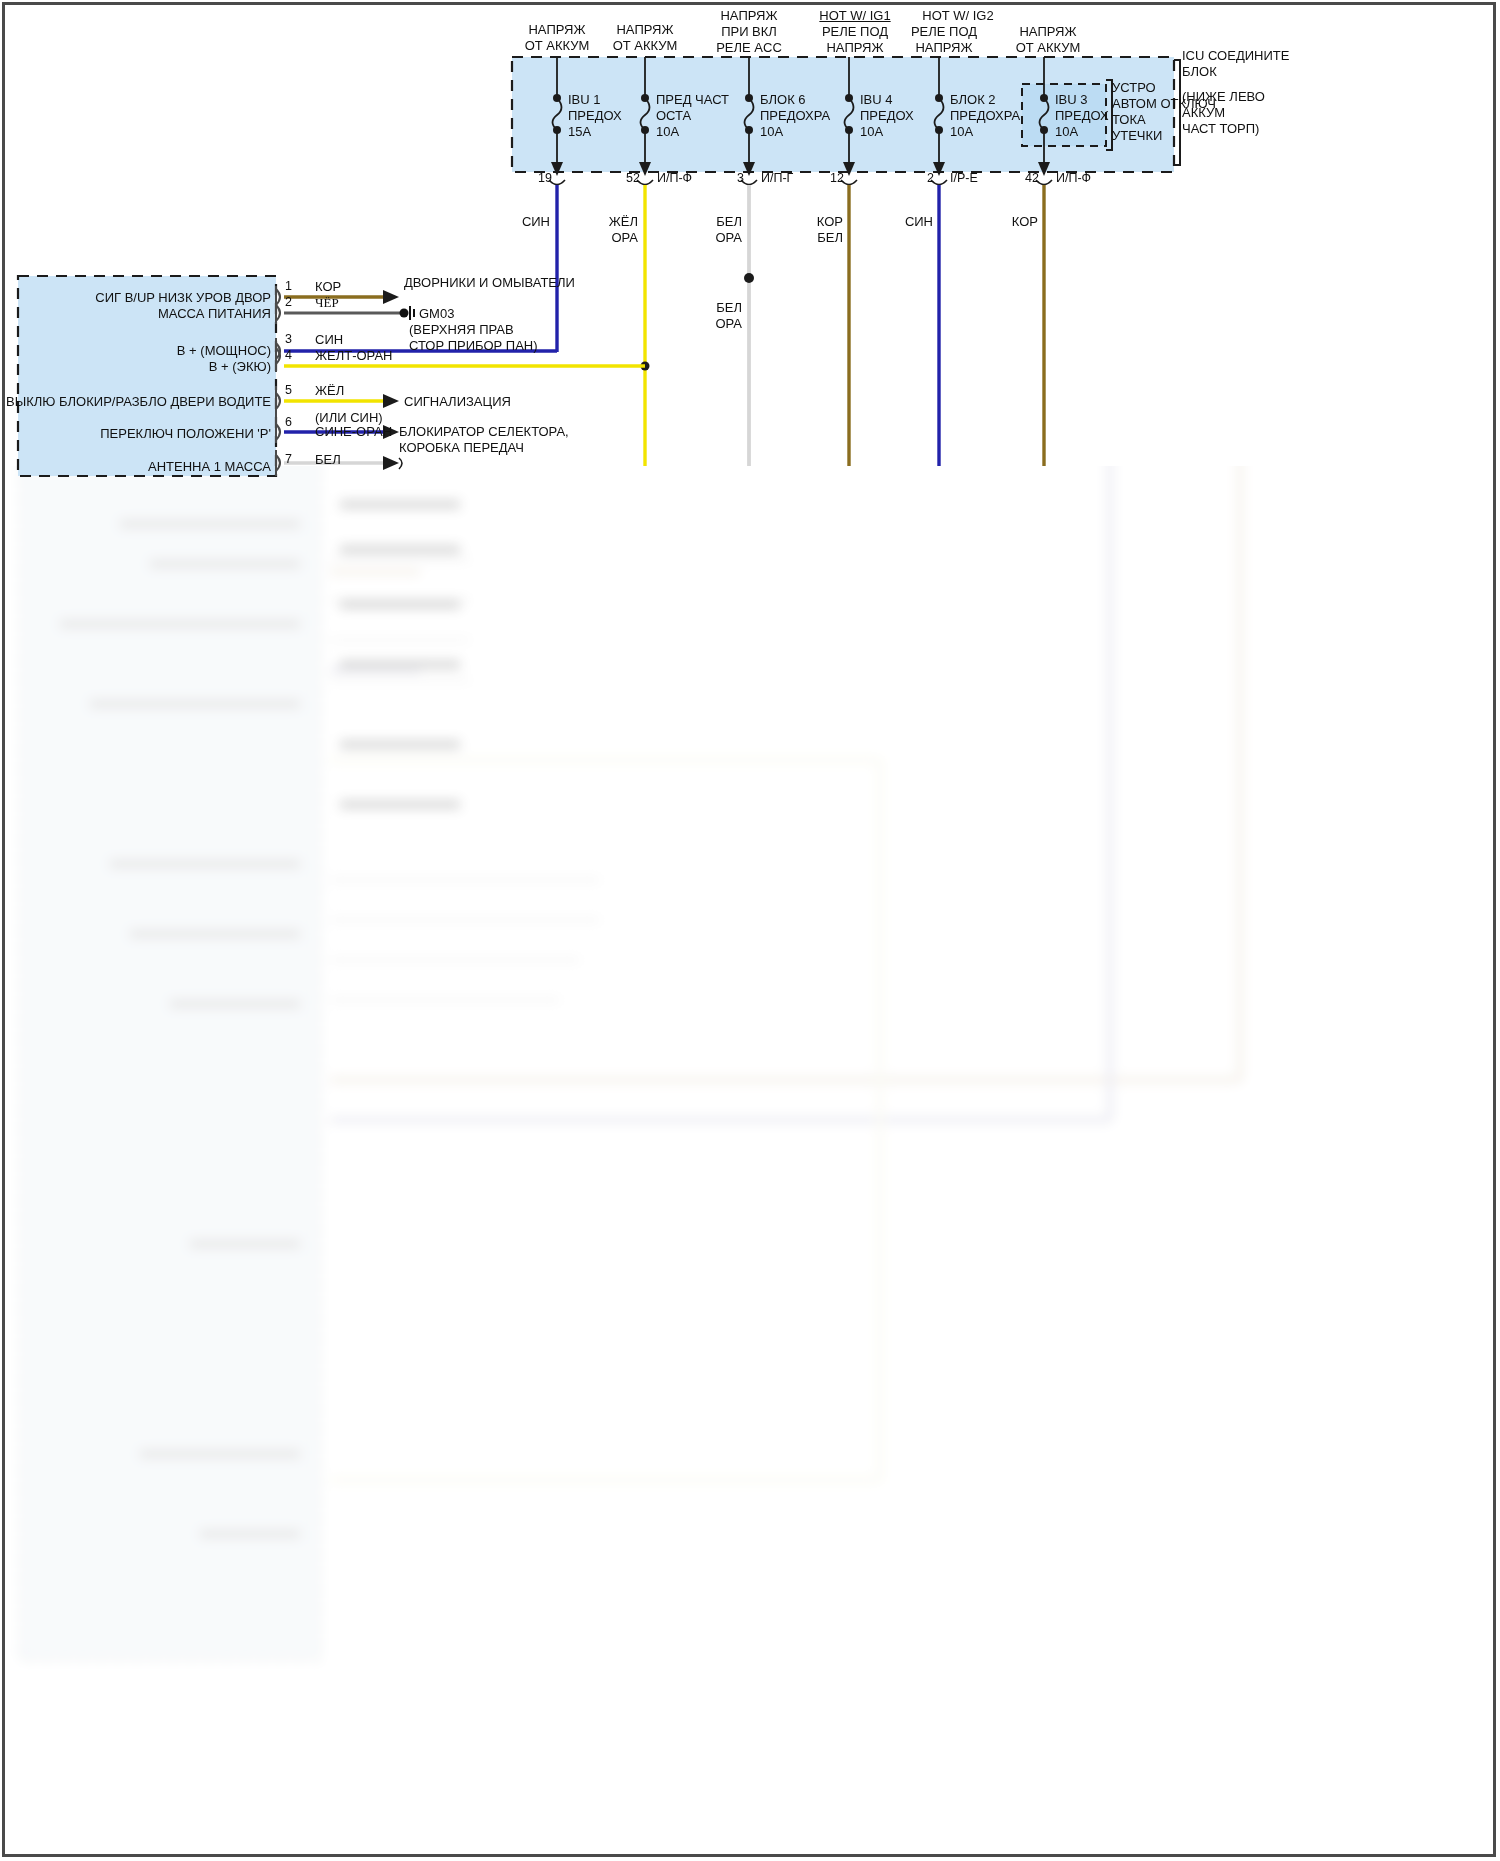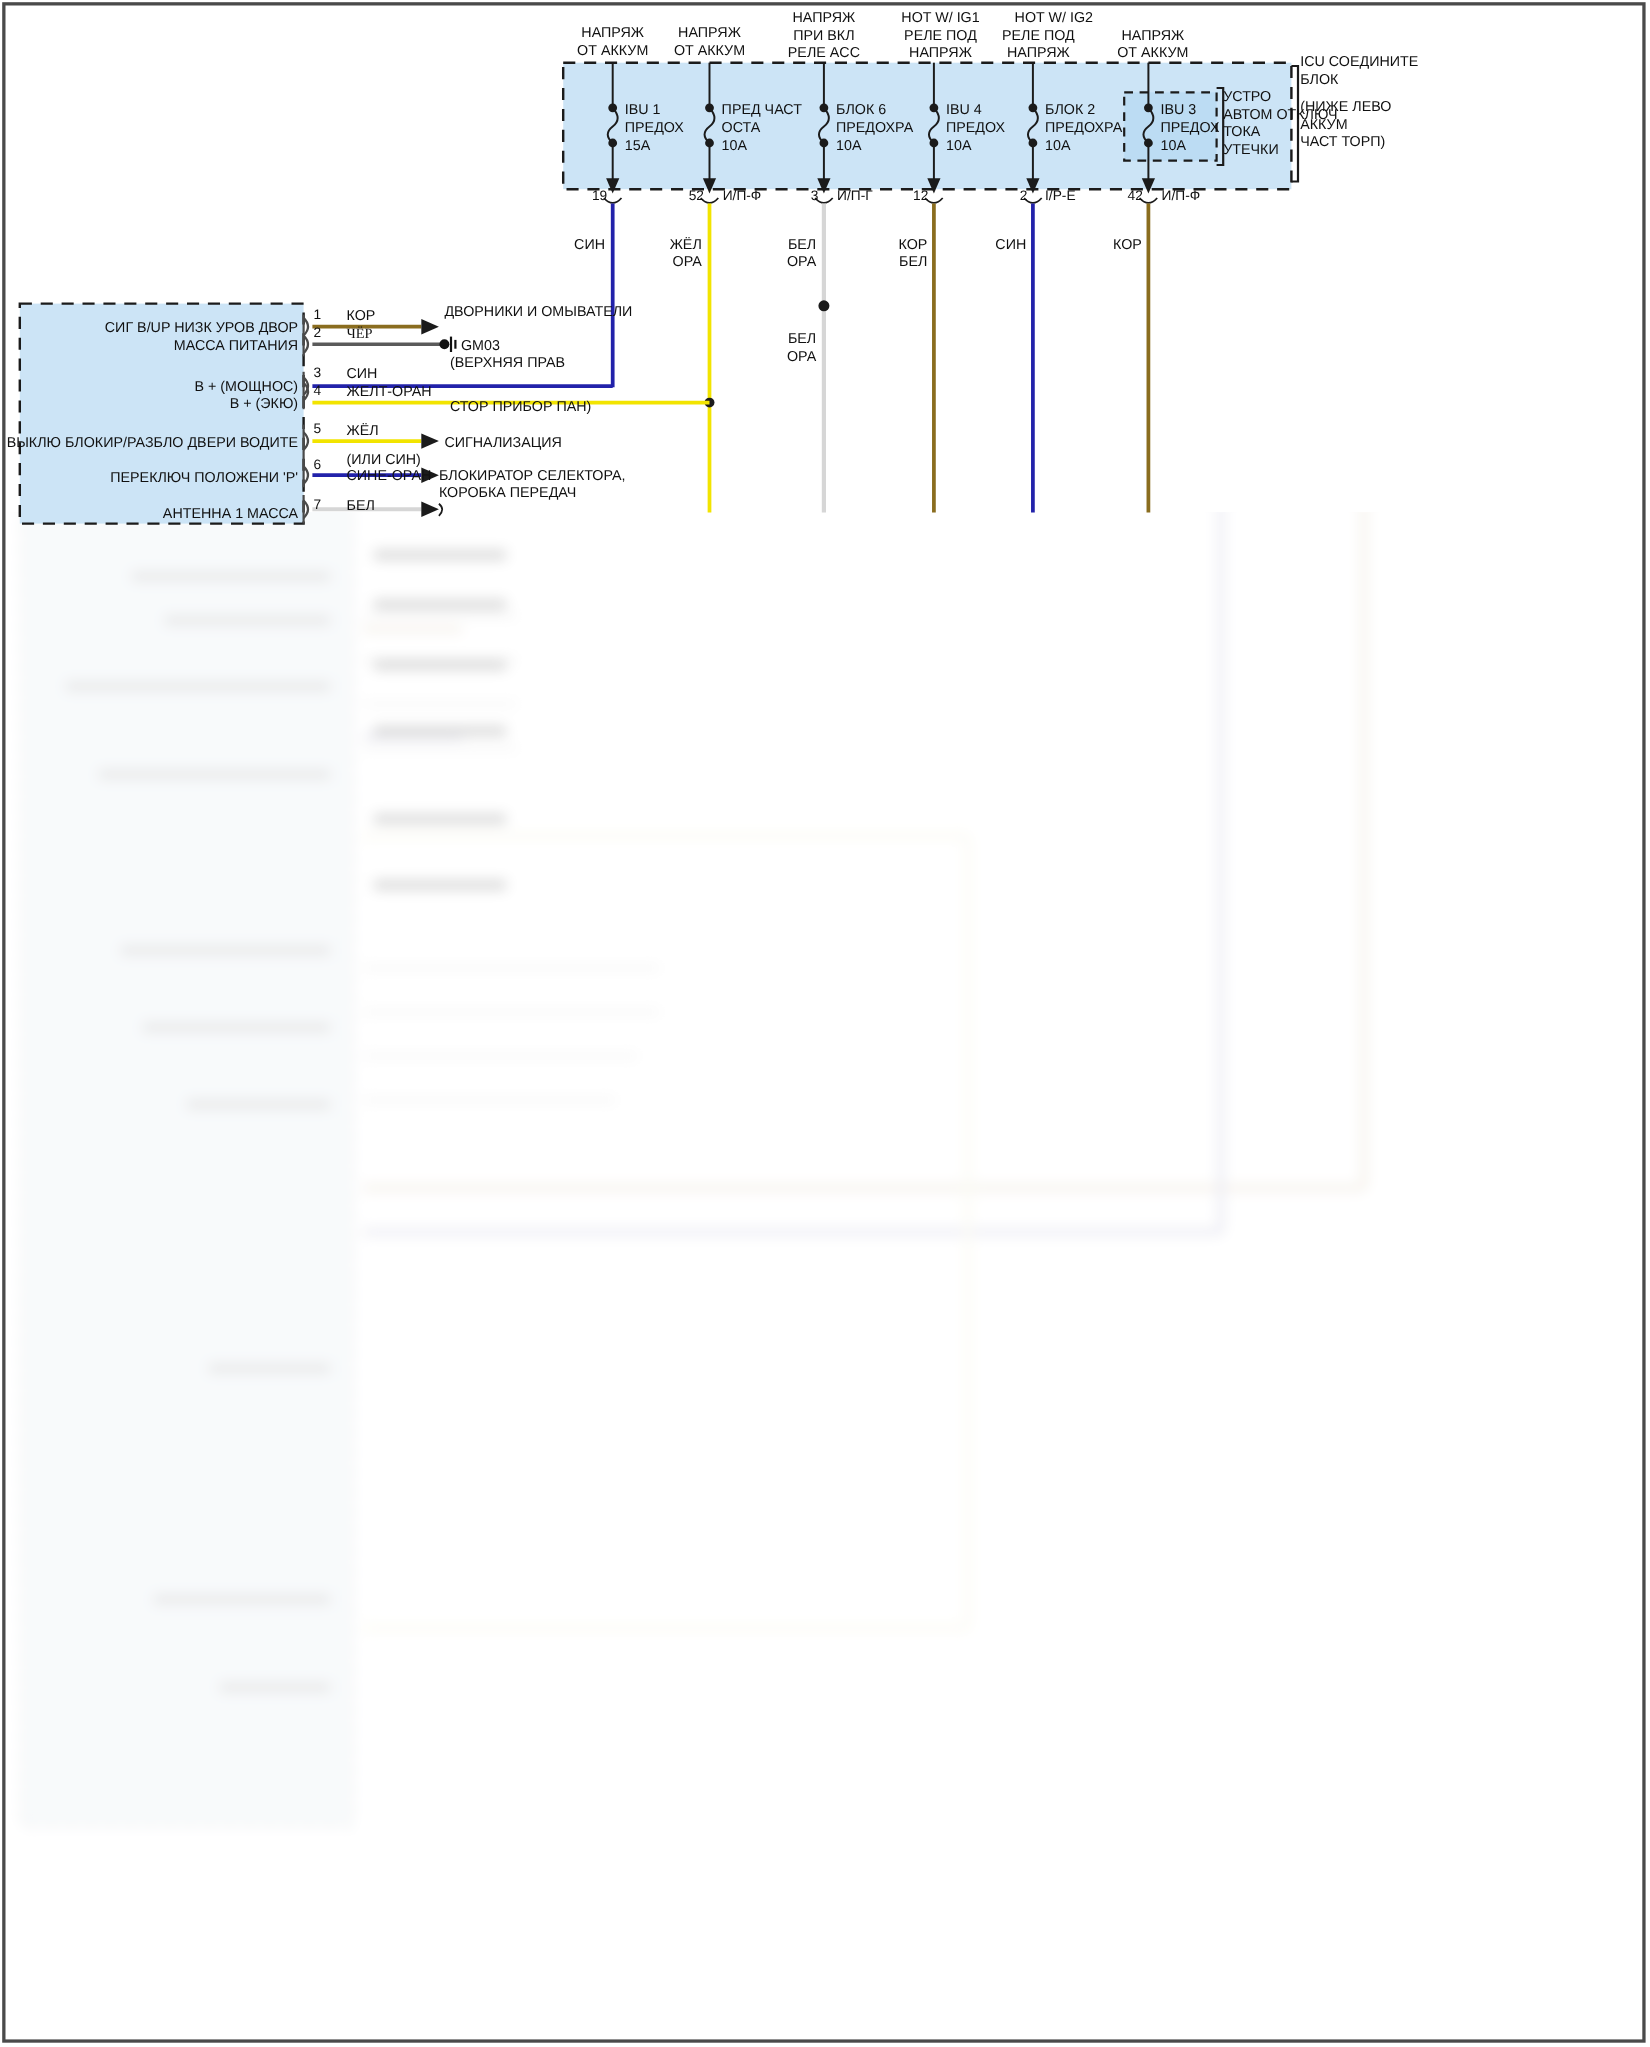--- a/index.html
+++ b/index.html
@@ -210,21 +210,21 @@
   <div class="lbl c" style="left:557px;top:22px;">НАПРЯЖ</div>
   <div class="lbl c" style="left:557px;top:38px;">ОТ АККУМ</div>
 
   <div class="lbl c" style="left:645px;top:22px;">НАПРЯЖ</div>
   <div class="lbl c" style="left:645px;top:38px;">ОТ АККУМ</div>
 
   <div class="lbl c" style="left:749px;top:8px;">НАПРЯЖ</div>
   <div class="lbl c" style="left:749px;top:24px;">ПРИ ВКЛ</div>
   <div class="lbl c" style="left:749px;top:40px;">РЕЛЕ ACC</div>
 
-  <div class="lbl c" style="left:855px;top:8px;">HOT W/ IG1</div>
+  <div class="lbl c" style="left:855px;top:8px;text-decoration:underline;">HOT W/ IG1</div>
   <div class="lbl c" style="left:855px;top:24px;">РЕЛЕ ПОД</div>
   <div class="lbl c" style="left:855px;top:40px;">НАПРЯЖ</div>
 
   <div class="lbl c" style="left:944px;top:8px;margin-left:14px;">HOT W/ IG2</div>
   <div class="lbl c" style="left:944px;top:24px;">РЕЛЕ ПОД</div>
   <div class="lbl c" style="left:944px;top:40px;">НАПРЯЖ</div>
 
   <div class="lbl c" style="left:1048px;top:24px;">НАПРЯЖ</div>
   <div class="lbl c" style="left:1048px;top:40px;">ОТ АККУМ</div>
 
@@ -314,19 +314,19 @@
   <div class="lbl" style="left:315px;top:332px;">СИН</div>
   <div class="lbl" style="left:315px;top:348px;">ЖЕЛТ-ОРАН</div>
   <div class="lbl" style="left:315px;top:383px;">ЖЁЛ</div>
   <div class="lbl" style="left:315px;top:410px;">(ИЛИ СИН)</div>
   <div class="lbl" style="left:315px;top:424px;">СИНЕ-ОРАН</div>
   <div class="lbl" style="left:315px;top:452px;">БЕЛ</div>
 
   <div class="lbl" style="left:404px;top:275px;text-align:center;">ДВОРНИКИ И ОМЫВАТЕЛИ</div>
   <div class="lbl" style="left:419px;top:306px;">GM03</div>
   <div class="lbl" style="left:409px;top:322px;">(ВЕРХНЯЯ ПРАВ</div>
-  <div class="lbl" style="left:409px;top:338px;margin-top:24px;">СТОР ПРИБОР ПАН)</div>
+  <div class="lbl" style="left:409px;top:338px;">СТОР ПРИБОР ПАН)</div>
   <div class="lbl" style="left:404px;top:394px;">СИГНАЛИЗАЦИЯ</div>
   <div class="lbl" style="left:399px;top:424px;">БЛОКИРАТОР СЕЛЕКТОРА,</div>
   <div class="lbl" style="left:399px;top:440px;">КОРОБКА ПЕРЕДАЧ</div>
 
   <div class="frame"></div>
 </div>
 
 </body></html>

